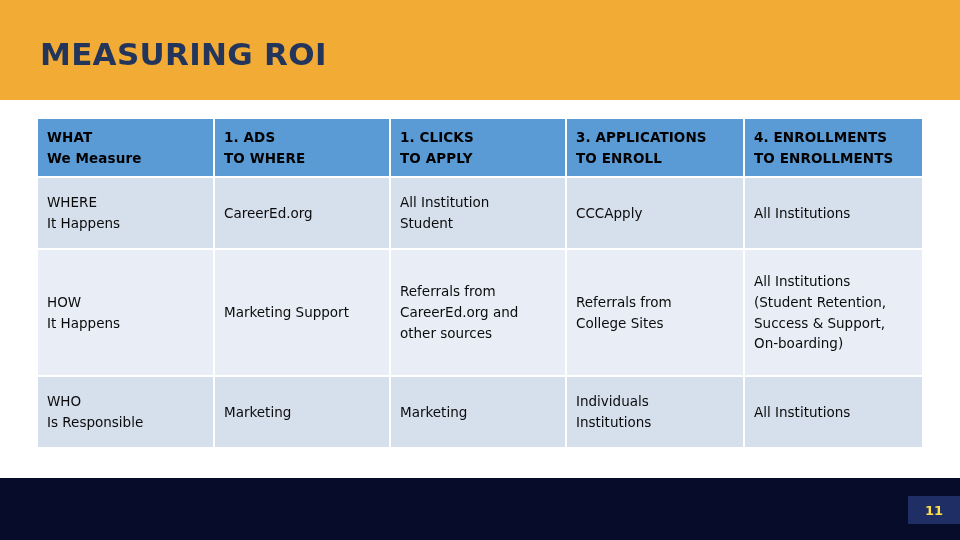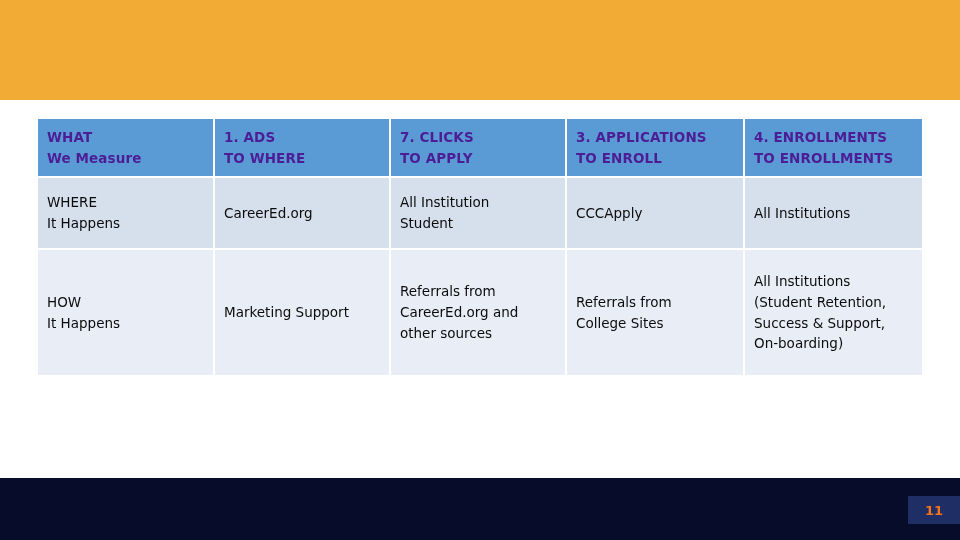--- a/index.html
+++ b/index.html
@@ -42,21 +42,21 @@
   }
   .col-a { width:175px; }
   .col-b { width:174px; }
   .col-c { width:174px; }
   .col-d { width:176px; }
   .col-e { width:177px; }
 
   
   tr.row-head td {
     background:#5B9BD5;
-    color:#4c1d95;
+    color:#000000;
     font-weight:bold;
     font-size:13.5px;
     height:57px;
     letter-spacing:0.1px;
   }
   
   tr.band-dark td { background:#D6DFEC; }
   tr.band-light td { background:#E9EEF6; }
 
   tr.row-where td { height:70px; }
@@ -77,52 +77,53 @@
   .logo {
     position:absolute; left:0px; top:487px;
     width:132px; height:45px;
   }
   .logo svg { display:block; }
 
   .page-number {
     position:absolute; left:908px; top:496px;
     width:52px; height:28px;
     background:#1F2F66;
-    color:#f97316;
+    color:#fde047;
     font-size:13px; font-weight:bold;
     display:flex; align-items:center; justify-content:center;
   }
 </style>
 </head>
 <body>
 
 <div class="slide">
 
   <div class="header-band"></div>
+  <div class="slide-title">MEASURING ROI</div>
 
   <table class="roi-table">
     <colgroup>
       <col class="col-a">
         <col class="col-b">
         <col class="col-c">
         <col class="col-d">
         <col class="col-e">
     </colgroup>
     <tbody>
       <tr class="row-head">
         <td class="label-cell">
           <span class="cell-line">WHAT</span>
           <span class="cell-line">We Measure</span>
         </td>
         <td>
           <span class="cell-line">1. ADS</span>
           <span class="cell-line">TO WHERE</span>
         </td>
         <td>
-          <span class="cell-line">7. CLICKS</span>
+          <span class="cell-line">1. CLICKS</span>
           <span class="cell-line">TO APPLY</span>
         </td>
         <td>
           <span class="cell-line">3. APPLICATIONS</span>
           <span class="cell-line">TO ENROLL</span>
         </td>
         <td>
           <span class="cell-line">4. ENROLLMENTS</span>
           <span class="cell-line">TO ENROLLMENTS</span>
         </td>
@@ -166,20 +167,39 @@
           <span class="cell-line">College Sites</span>
         </td>
         <td>
           <span class="cell-line">All Institutions</span>
           <span class="cell-line">(Student Retention,</span>
           <span class="cell-line">Success &amp; Support,</span>
           <span class="cell-line">On-boarding)</span>
         </td>
       </tr>
 
+      <tr class="band-dark row-who">
+        <td class="label-cell">
+          <span class="cell-line">WHO</span>
+          <span class="cell-line">Is Responsible</span>
+        </td>
+        <td>
+          <span class="cell-line">Marketing</span>
+        </td>
+        <td>
+          <span class="cell-line">Marketing</span>
+        </td>
+        <td>
+          <span class="cell-line">Individuals</span>
+          <span class="cell-line">Institutions</span>
+        </td>
+        <td>
+          <span class="cell-line">All Institutions</span>
+        </td>
+      </tr>
     </tbody>
   </table>
 
   <div class="footer-band"></div>
 
 
   <div class="page-number">11</div>
 
 </div>
 

